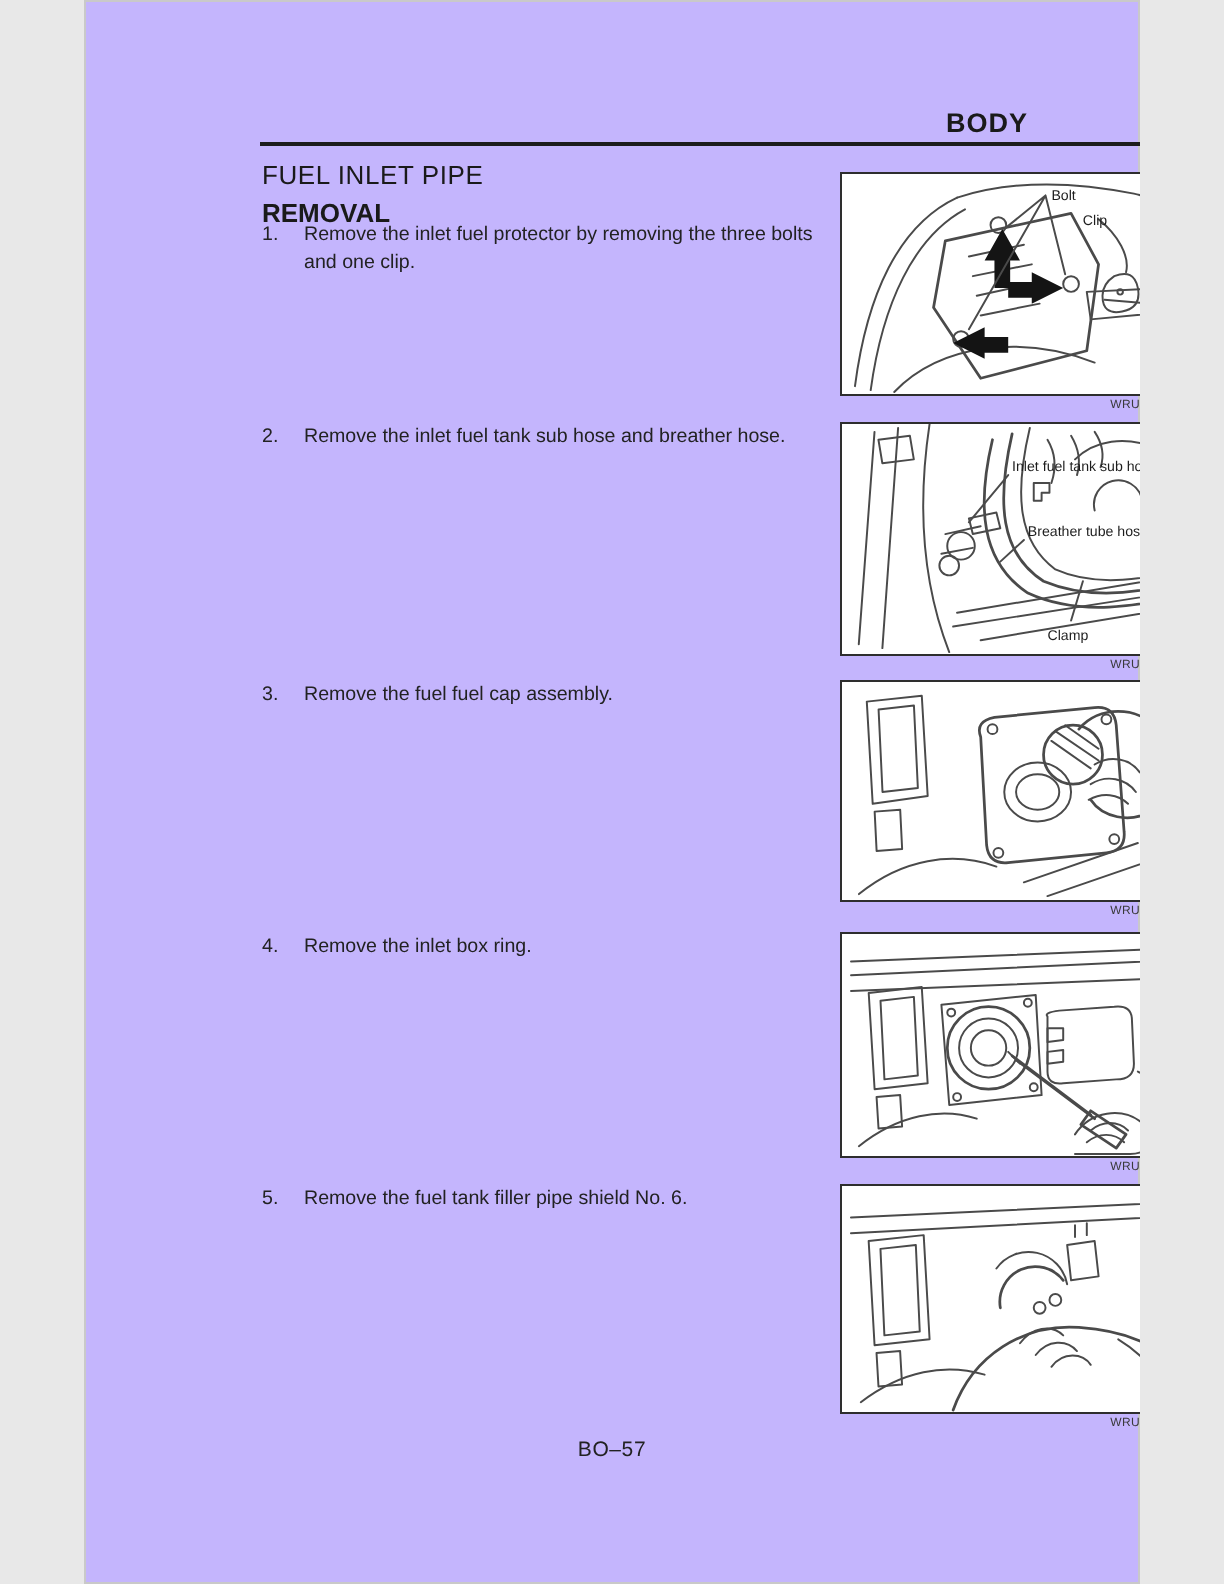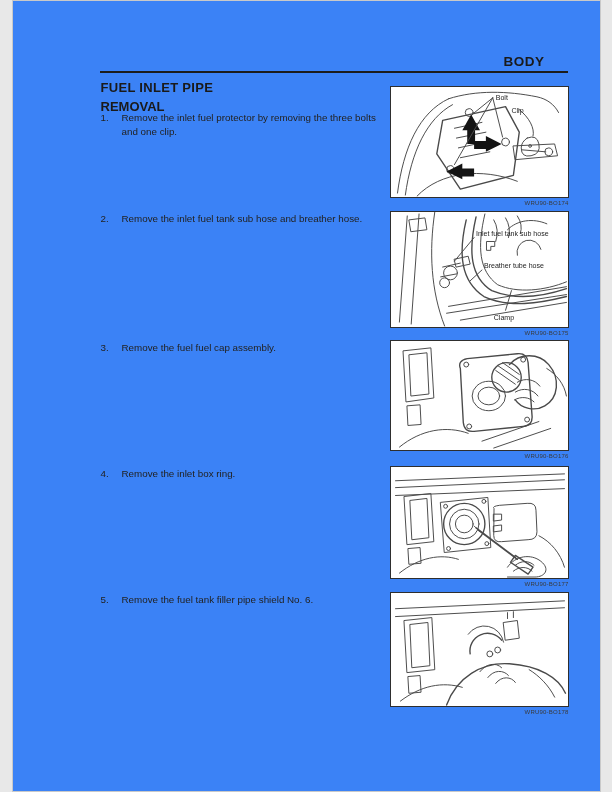--- a/index.html
+++ b/index.html
@@ -1,36 +1,36 @@
 <!DOCTYPE html>
 <html><head>
 <meta charset="utf-8">
 <style>
   html,body{margin:0;padding:0;background:#e8e8e8;}
   .page{
     position:relative;
-    width:589px;height:792px;
-    background:#3b82f6;
+    width:528px;height:792px;
+    background:#c4b5fd;
     margin:0 auto;
     font-family:"Liberation Sans", sans-serif;
     color:#1a1a1a;
     overflow:hidden;
     box-shadow:0 0 0 1px #c9c9c9 inset;
   }
   .hdr-title{
     position:absolute;top:54px;right:56px;
     font-size:13.5px;font-weight:bold;letter-spacing:.5px;
   }
   .hdr-rule{
     position:absolute;top:71px;left:88px;width:468px;height:2px;
     background:#1c1c1c;
   }
   .sec-title{
     position:absolute;top:80px;left:89px;
-    font-size:13px;font-weight:bold;letter-spacing:.3px;
+    font-size:13px;font-weight:normal;letter-spacing:.3px;
   }
   .sub-title{
     position:absolute;top:99px;left:89px;
     font-size:13px;font-weight:bold;
   }
   .step{
     position:absolute;left:89px;width:288px;
     display:flex;align-items:flex-start;
     font-size:9.8px;line-height:1.42;color:#222;
   }
@@ -209,14 +209,15 @@
       <path class="ln" d="M118,26 l0,-6 M124,25 l0,-6"></path>
       <circle class="ln" cx="100" cy="62" r="3"></circle>
       <circle class="ln" cx="108" cy="58" r="3"></circle>
       <path class="ln thick" d="M56,114 C66,86 92,70 120,72 C150,74 170,86 177,102"></path>
       <path class="ln" d="M90,80 C96,72 106,70 112,76 M98,86 C104,78 114,78 119,84 M106,92 C112,84 122,85 126,91"></path>
       <path class="ln" d="M140,78 C150,84 160,94 166,106"></path>
     </svg>
   </div>
   <div class="cap c5">WRU90-BO178</div>
 
+  <div class="footer">BO–57</div>
 
 </div>
 
 </body></html>

